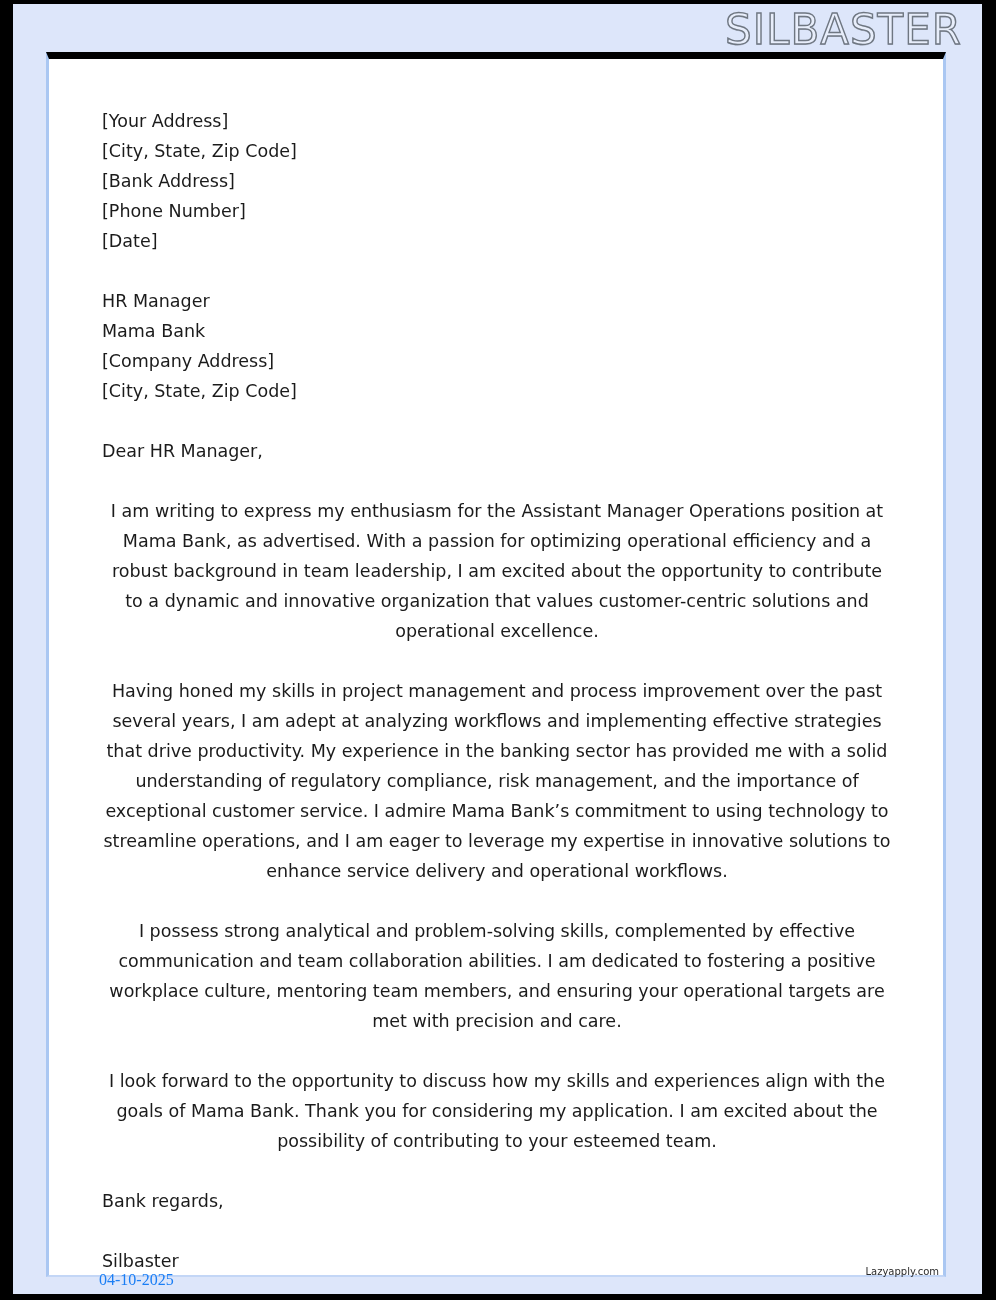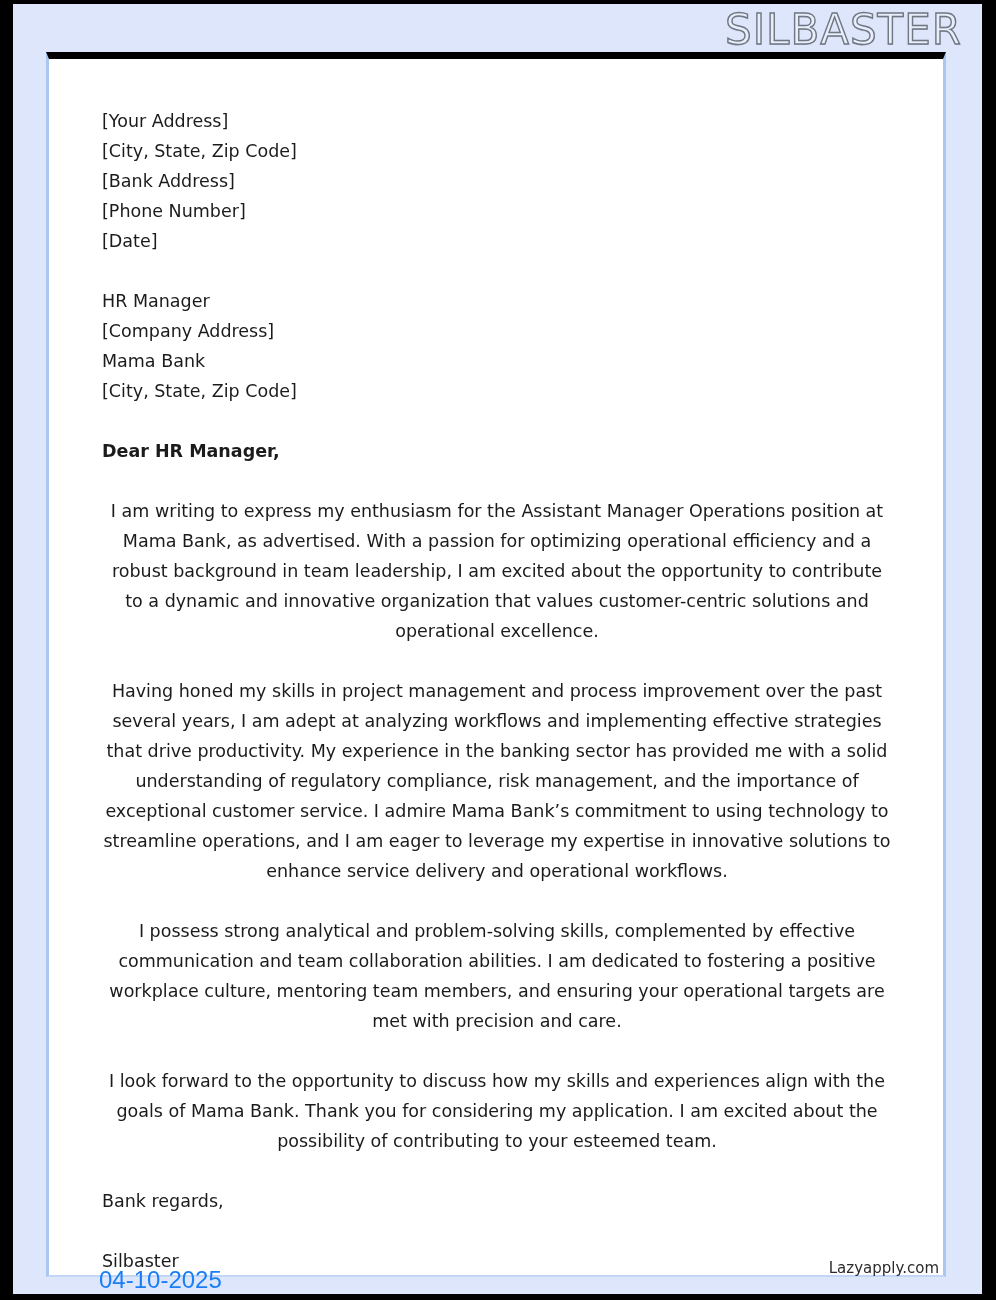--- a/index.html
+++ b/index.html
@@ -105,53 +105,52 @@
     display: block;
     white-space: nowrap;
   }
 
   .block-gap {
     height: 30px;
   }
 
   .salutation {
     display: block;
-    font-weight: bold;
   }
 
   .para {
     display: block;
     margin: 0;
     text-align: center;
   }
 
   .closing,
   .signature {
     display: block;
   }
 
   
   .page-footer {
     position: absolute;
     right: 12px;
     bottom: 6px;
-    font-size: 15px;
+    font-size: 10px;
     color: #2b2b2b;
     font-family: "DejaVu Sans", sans-serif;
   }
 
   
   .trailing-date {
     position: absolute;
     left: 86px;
     top: 1264px;
-    font-size: 24px;
+    font-size: 16px;
     line-height: 24px;
     color: #1a7ef5;
-    font-family: Liberation Sans, sans-serif;
+    font-family: Liberation Serif, serif;
     white-space: nowrap;
   }
 </style>
 </head>
 <body>
 
 <div class="doc-frame">
   <div class="page-surround"></div>
 
   <div class="header-strip">
@@ -168,22 +167,22 @@
           <span class="addr-line">[City, State, Zip Code]</span>
           <span class="addr-line">[Bank Address]</span>
           <span class="addr-line">[Phone Number]</span>
           <span class="addr-line">[Date]</span>
         </div>
 
         <div class="block-gap"></div>
 
         <div>
           <span class="recipient-line">HR Manager</span>
+          <span class="recipient-line">Mama Bank</span>
           <span class="recipient-line">[Company Address]</span>
-          <span class="recipient-line">Mama Bank</span>
           <span class="recipient-line">[City, State, Zip Code]</span>
         </div>
 
         <div class="block-gap"></div>
 
         <span class="salutation">Dear HR Manager,</span>
 
         <div class="block-gap"></div>
 
         <p class="para">I am writing to express my enthusiasm for the Assistant Manager Operations position at Mama Bank, as advertised. With a passion for optimizing operational efficiency and a robust background in team leadership, I am excited about the opportunity to contribute to a dynamic and innovative organization that values customer-centric solutions and operational excellence.</p>

